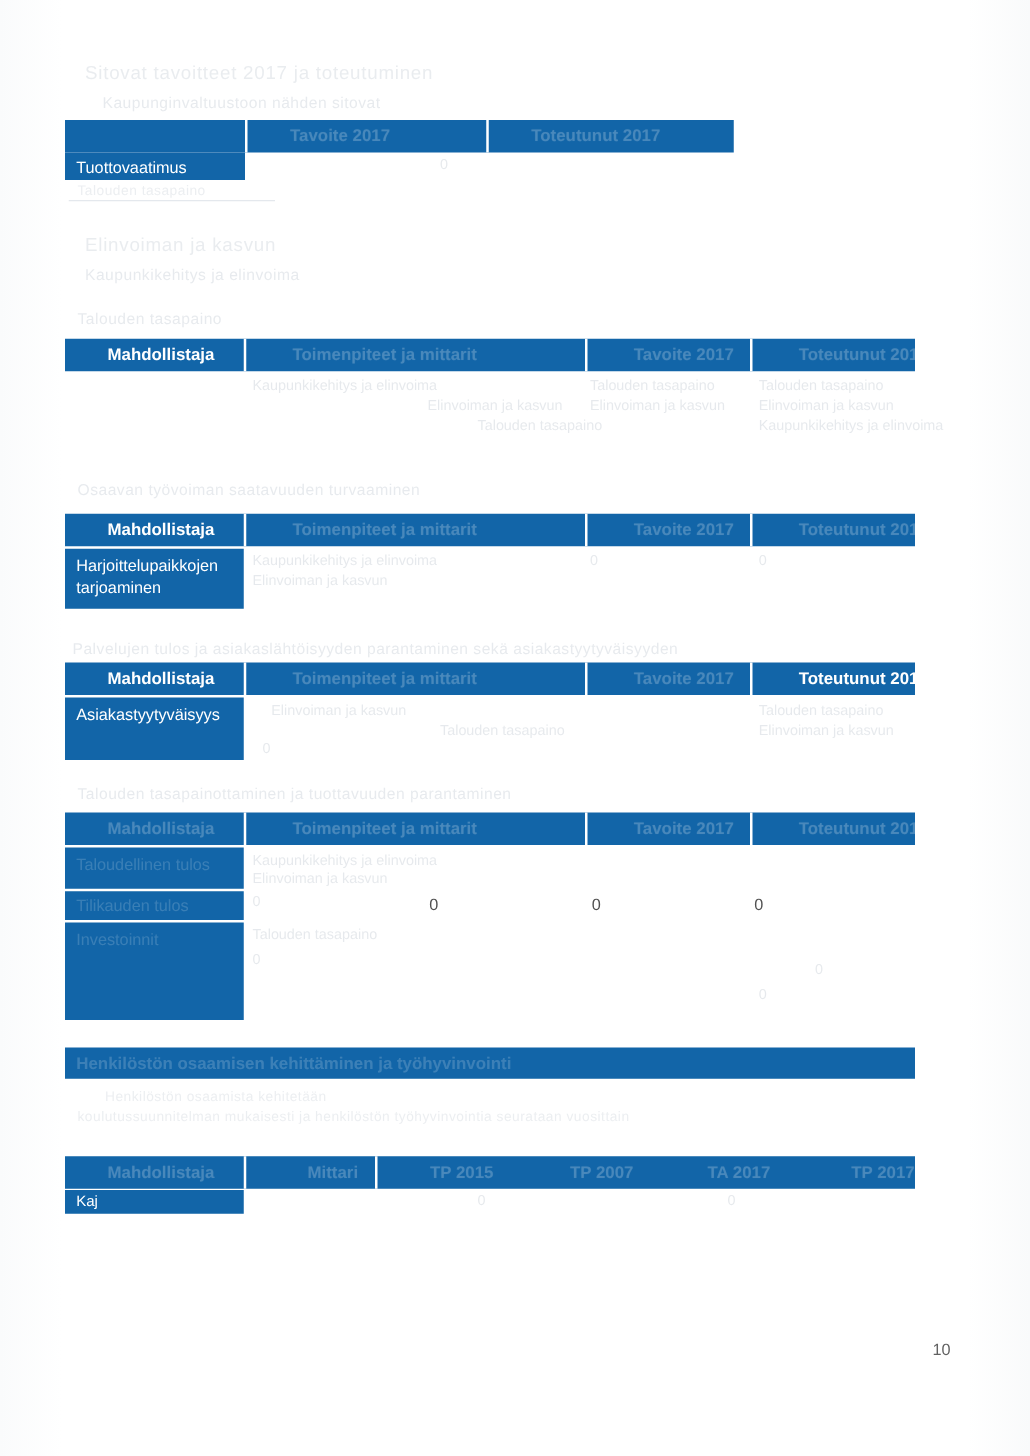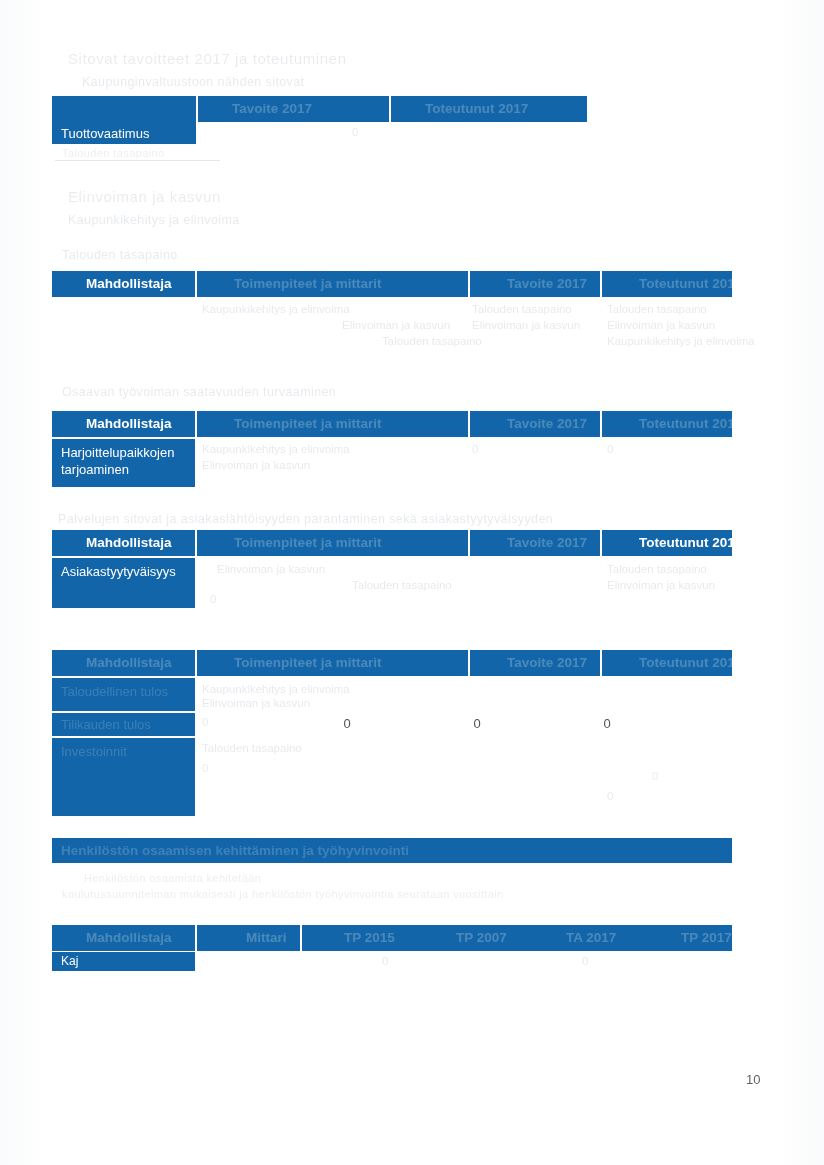--- a/index.html
+++ b/index.html
@@ -217,21 +217,21 @@
         <div>Harjoittelupaikkojen</div>
         <div>tarjoaminen</div>
       </div>
 
       <div class="cellghost" style="left:150px; top:32px;">Kaupunkikehitys ja elinvoima</div>
       <div class="cellghost" style="left:150px; top:48px;">Elinvoiman ja kasvun</div>
       <div class="cellghost" style="left:420px; top:32px;">0</div>
       <div class="cellghost" style="left:555px; top:32px;">0</div>
     </div>
 
-    <div class="ghost" style="left:58px; top:512px;">Palvelujen sitovat ja asiakaslähtöisyyden parantaminen sekä asiakastyytyväisyyden</div>
+    <div class="ghost" style="left:58px; top:512px;">Palvelujen tulos ja asiakaslähtöisyyden parantaminen sekä asiakastyytyväisyyden</div>
 
     <div class="tbl" style="left:52px; top:530px; width:680px; height:78px;">
       <div class="thead" style="width:680px;">
         <div class="vsep" style="left:143px;"></div>
         <div class="vsep" style="left:416px;"></div>
         <div class="vsep" style="left:548px;"></div>
         <div class="th" style="left:0px; width:143px;">Mahdollistaja</div>
         <div class="th faded" style="left:148px; width:266px;">Toimenpiteet ja mittarit</div>
         <div class="th faded" style="left:421px; width:125px;">Tavoite 2017</div>
         <div class="th" style="left:553px; width:127px;">Toteutunut 2017</div>
@@ -241,20 +241,21 @@
         <div>Asiakastyytyväisyys</div>
       </div>
 
       <div class="cellghost" style="left:165px; top:33px;">Elinvoiman ja kasvun</div>
       <div class="cellghost" style="left:300px; top:49px;">Talouden tasapaino</div>
       <div class="cellghost" style="left:158px; top:63px;">0</div>
       <div class="cellghost" style="left:555px; top:33px;">Talouden tasapaino</div>
       <div class="cellghost" style="left:555px; top:49px;">Elinvoiman ja kasvun</div>
     </div>
 
+    <div class="ghost" style="left:62px; top:628px;">Talouden tasapainottaminen ja tuottavuuden parantaminen</div>
 
     <div class="tbl" style="left:52px; top:650px; width:680px; height:166px;">
       <div class="thead" style="width:680px;">
         <div class="vsep" style="left:143px;"></div>
         <div class="vsep" style="left:416px;"></div>
         <div class="vsep" style="left:548px;"></div>
         <div class="th faded" style="left:0px; width:143px;">Mahdollistaja</div>
         <div class="th faded" style="left:148px; width:266px;">Toimenpiteet ja mittarit</div>
         <div class="th faded" style="left:421px; width:125px;">Tavoite 2017</div>
         <div class="th faded" style="left:553px; width:127px;">Toteutunut 2017</div>

